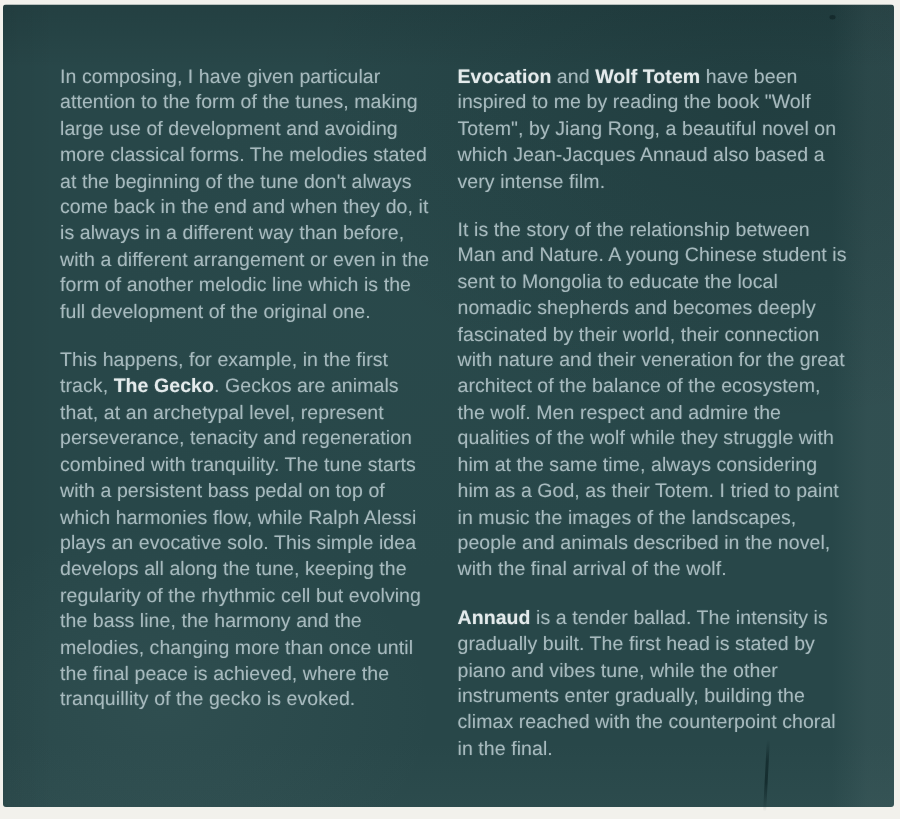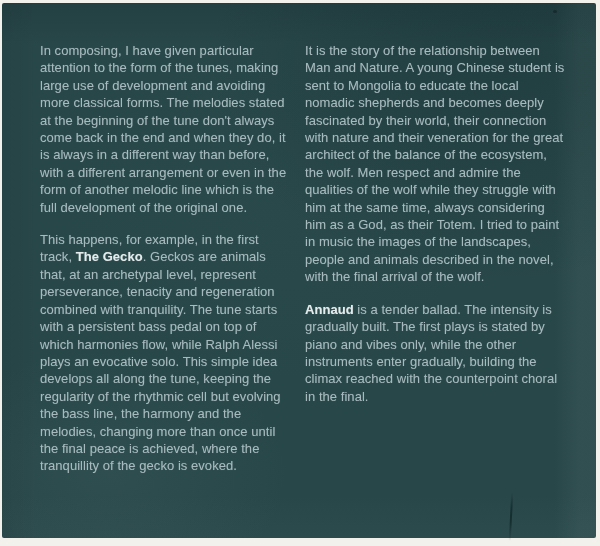--- a/index.html
+++ b/index.html
@@ -74,20 +74,21 @@
 <body>
 
 <div class="scan">
   <div class="panel">
     <div class="cols">
       <div class="col col-left">
           <p class="para"><span>In composing, I have given particular attention to the form of the tunes, making large use of development and avoiding more classical forms. The melodies stated at the beginning of the tune don't always come back in the end and when they do, it is always in a different way than before, with a different arrangement or even in the form of another melodic line which is the full development of the original one.</span></p>
           <p class="para"><span>This happens, for example, in the first track, </span><strong>The Gecko</strong><span>. Geckos are animals that, at an archetypal level, represent perseverance, tenacity and regeneration combined with tranquility. The tune starts with a persistent bass pedal on top of which harmonies flow, while Ralph Alessi plays an evocative solo. This simple idea develops all along the tune, keeping the regularity of the rhythmic cell but evolving the bass line, the harmony and the melodies, changing more than once until the final peace is achieved, where the tranquillity of the gecko is evoked.</span></p>
         </div>
       <div class="col col-right">
+          <p class="para"><strong>Evocation</strong><span> and </span><strong>Wolf Totem</strong><span> have been inspired to me by reading the book "Wolf Totem", by Jiang Rong, a beautiful novel on which Jean-Jacques Annaud also based a very intense film.</span></p>
           <p class="para"><span>It is the story of the relationship between Man and Nature. A young Chinese student is sent to Mongolia to educate the local nomadic shepherds and becomes deeply fascinated by their world, their connection with nature and their veneration for the great architect of the balance of the ecosystem, the wolf. Men respect and admire the qualities of the wolf while they struggle with him at the same time, always considering him as a God, as their Totem. I tried to paint in music the images of the landscapes, people and animals described in the novel, with the final arrival of the wolf.</span></p>
-          <p class="para"><strong>Annaud</strong><span> is a tender ballad. The intensity is gradually built. The first plays is stated by piano and vibes only, while the other instruments enter gradually, building the climax reached with the counterpoint choral in the final.</span></p>
+          <p class="para"><strong>Annaud</strong><span> is a tender ballad. The intensity is gradually built. The first head is stated by piano and vibes tune, while the other instruments enter gradually, building the climax reached with the counterpoint choral in the final.</span></p>
         </div>
     </div>
     <div class="crease"></div>
     <div class="speck"></div>
   </div>
 </div>
 
 </body></html>

